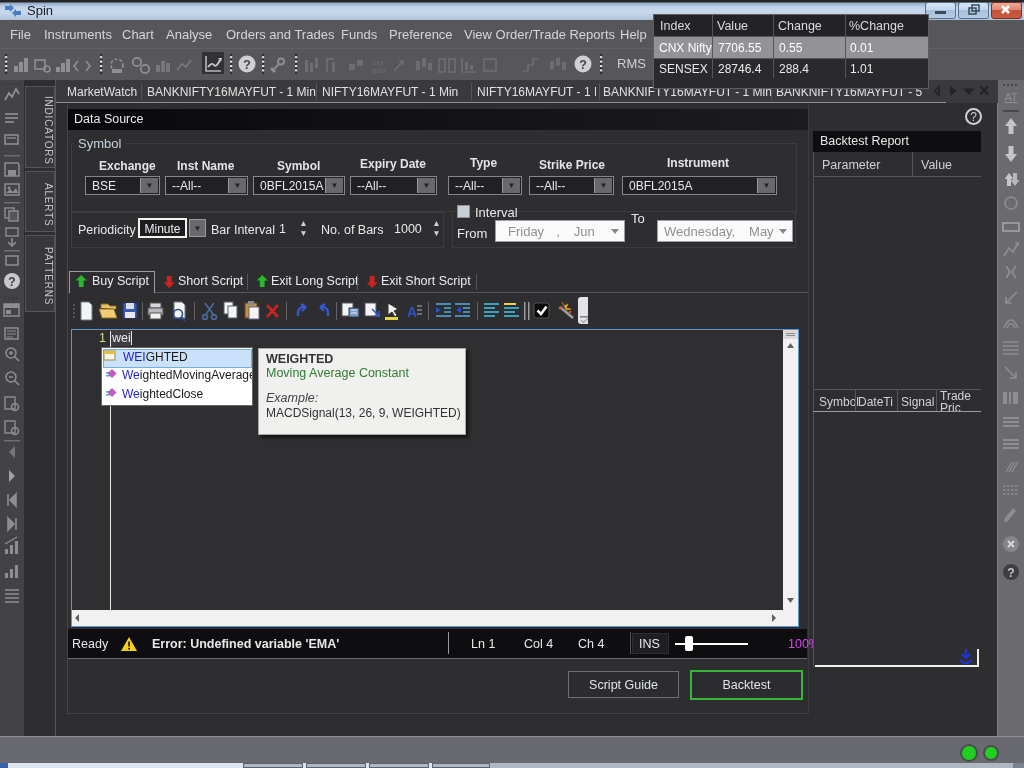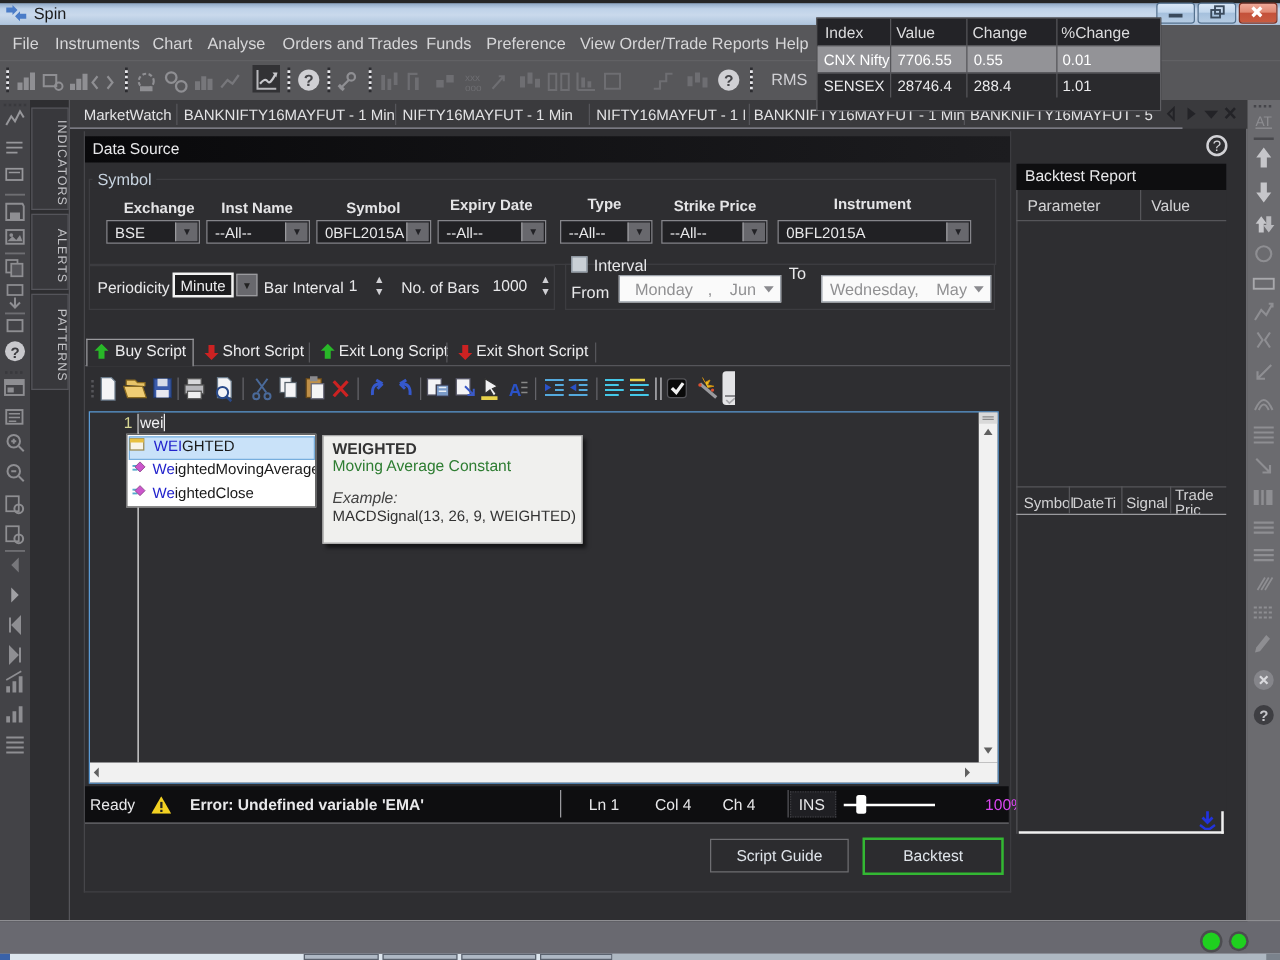--- a/index.html
+++ b/index.html
@@ -374,21 +374,21 @@
 <div class="abs" style="left:189px;top:219px;width:17px;height:18px;background:#68686d;border:1px solid #9a9a9e;color:#222;font-size:8px;text-align:center;padding-top:4px">▼</div>
 <div class="wlabel" style="left:211px;top:223px">Bar Interval</div>
 <div class="wlabel" style="left:279px;top:222px">1</div>
 <div class="spin" style="left:296px;top:219px">▲<br>▼</div>
 <div class="wlabel" style="left:321px;top:223px">No. of Bars</div>
 <div class="wlabel" style="left:394px;top:222px">1000</div>
 <div class="spin" style="left:429px;top:219px">▲<br>▼</div>
 <div class="abs" style="left:457px;top:205px;width:13px;height:13px;background:#c9cfd5;border:1px solid #8a949e"></div>
 <div class="wlabel" style="left:475px;top:205px;font-size:13px">Interval</div>
 <div class="wlabel" style="left:457px;top:226px;font-size:13px">From</div>
-<div class="wcombo" style="left:495px;top:220px;width:130px"><span style="margin-left:12px">Monday</span><span style="margin-left:12px">,</span><span style="margin-left:14px">Jun</span><span class="wa"></span></div>
+<div class="wcombo" style="left:495px;top:220px;width:130px"><span style="margin-left:12px">Friday</span><span style="margin-left:12px">,</span><span style="margin-left:14px">Jun</span><span class="wa"></span></div>
 <div class="wlabel" style="left:631px;top:211px;font-size:13px">To</div>
 <div class="wcombo" style="left:657px;top:220px;width:136px"><span style="margin-left:6px">Wednesday,</span><span style="margin-left:14px">May</span><span class="wa"></span></div>
 
 <div class="abs" style="left:68px;top:292px;width:740px;height:1px;background:#55555a"></div>
 <div class="abs" style="left:69px;top:271px;width:86px;height:22px;background:#2e2e31;border:1px solid #9a9a9e;border-bottom:none"></div>
 <svg class="abs" style="left:74px;top:275px;z-index:3" width="410" height="15" viewBox="0 0 410 15">
   <path d="M6 15 L6 7 L2 7 L9 0 L16 7 L12 7 L12 15 Z" fill="#28b828" transform="translate(0,0) scale(0.8)"></path>
   <path d="M6 0 L6 8 L2 8 L9 15 L16 8 L12 8 L12 0 Z" fill="#cc2222" transform="translate(88,1) scale(0.8)"></path>
   <path d="M6 15 L6 7 L2 7 L9 0 L16 7 L12 7 L12 15 Z" fill="#28b828" transform="translate(181,0) scale(0.8)"></path>
   <path d="M6 0 L6 8 L2 8 L9 15 L16 8 L12 8 L12 0 Z" fill="#cc2222" transform="translate(291,1) scale(0.8)"></path>

